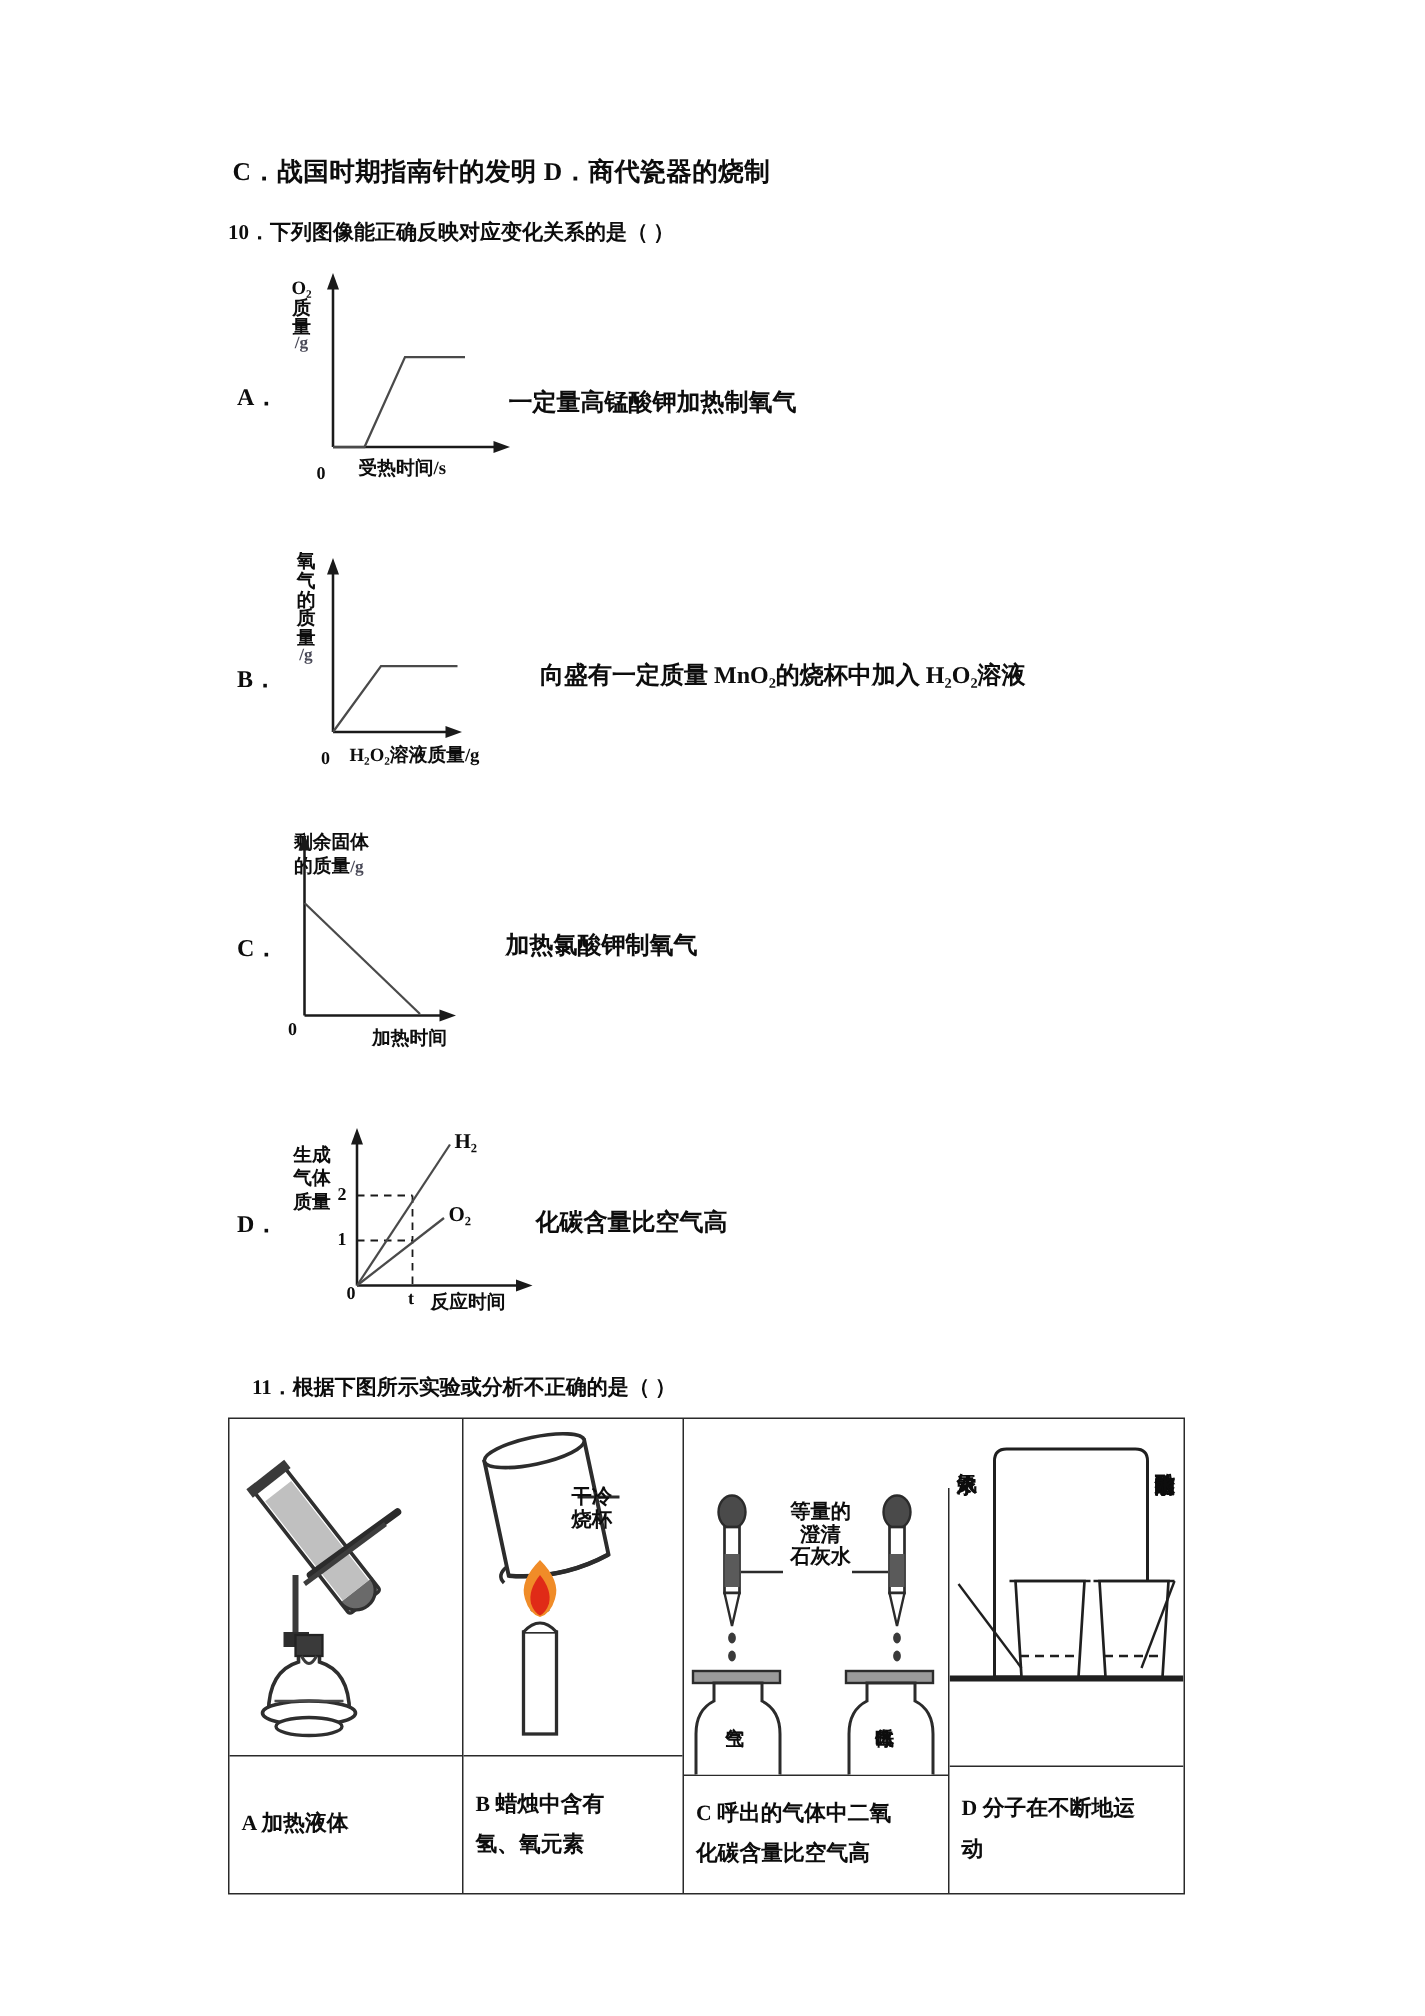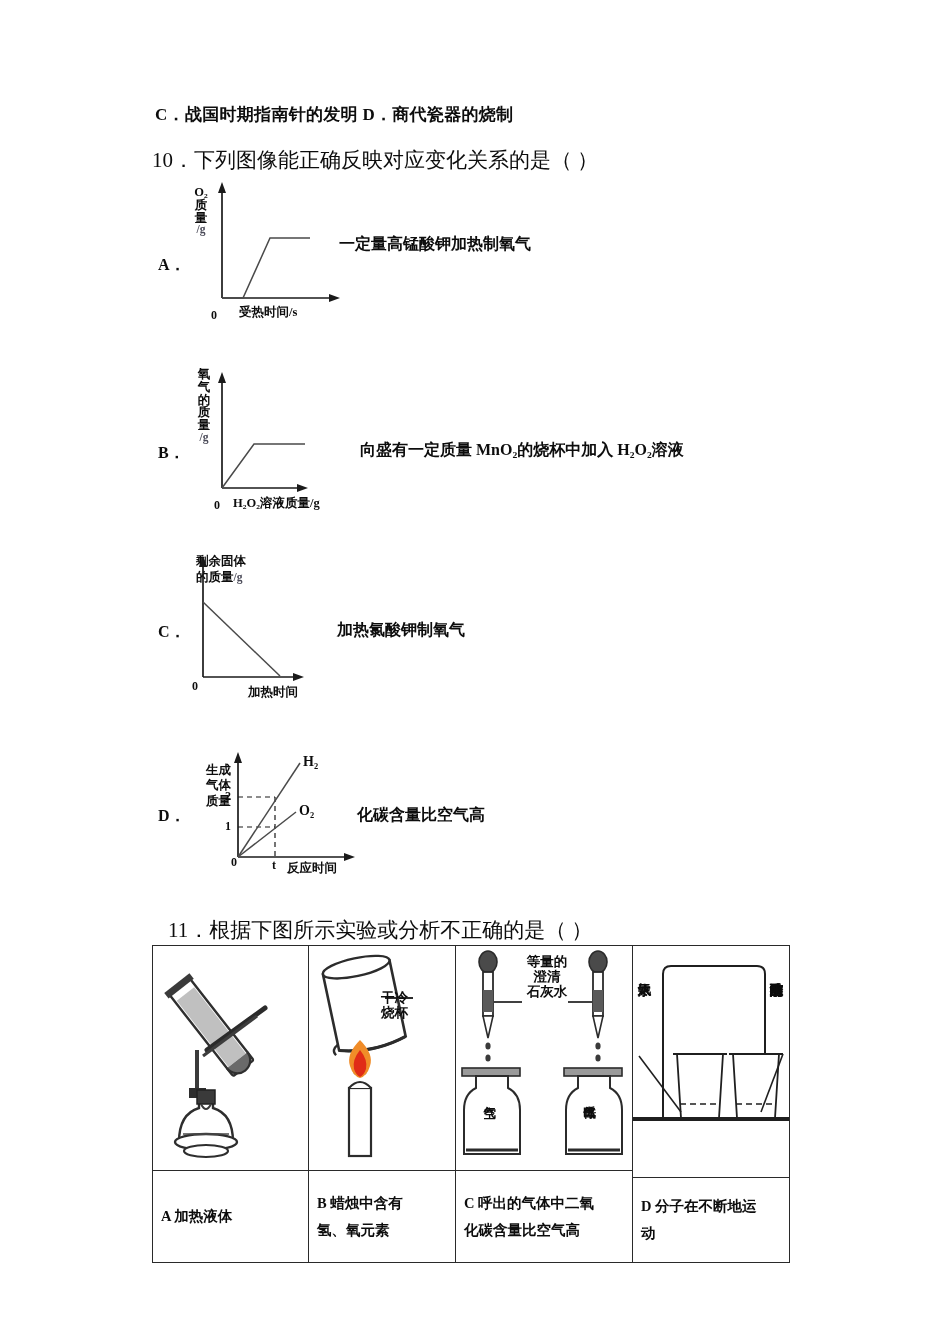--- a/index.html
+++ b/index.html
@@ -4,38 +4,38 @@
 <style>
   html,body{margin:0;padding:0;background:#fff;}
   body{
     width:950px;height:1344px;position:relative;
     font-family:"Liberation Serif","DejaVu Serif",serif;
     color:#0d0d0d;overflow:hidden;
   }
   .page{position:absolute;inset:0;}
   .abs{position:absolute;}
   .qline{font-size:17px;font-weight:bold;letter-spacing:.3px;white-space:nowrap;}
-  .qnum{font-size:21px;font-weight:normal;white-space:nowrap;}
+  .qnum{font-size:14px;font-weight:bold;white-space:nowrap;}
   .opt-letter{font-size:16px;font-weight:bold;font-family:"Liberation Serif",serif;}
   .caption{font-size:16px;font-weight:bold;white-space:nowrap;}
   .axislbl{font-size:12.5px;font-weight:bold;line-height:1.02;}
   .axislbl .u{font-weight:bold;font-size:11.5px;color:#4a4a58;}
   .tick{font-size:12px;font-weight:bold;font-family:"Liberation Serif",serif;}
   .serieslbl{font-size:14px;font-weight:bold;font-family:"Liberation Serif",serif;}
   .vert{writing-mode:vertical-rl;text-orientation:upright;}
   svg{display:block;overflow:visible;}
   
   .exp-table{position:absolute;left:152px;top:945px;width:638px;height:318px;
              border:1.6px solid #2a2a2a;box-sizing:border-box;display:flex;}
   .exp-col{border-right:1.6px solid #2a2a2a;box-sizing:border-box;position:relative;
            display:flex;flex-direction:column;}
   .exp-col:last-child{border-right:none;}
   .c1{width:156px;}
   .c2{width:147px;}
-  .c3{width:177px;}
+  .c3{width:177px;margin-top:46px;}
   .c4{width:158px;}
   .fig{flex:1 1 auto;position:relative;overflow:hidden;}
   .cap-cell{height:92px;border-top:1.6px solid #2a2a2a;box-sizing:border-box;
             display:flex;align-items:center;padding:0 6px 0 8px;}
   .cap-text{font-size:14.5px;font-weight:bold;line-height:1.85;}
   .lbl-cn{font-size:13.5px;font-weight:bold;line-height:1.12;}
   .lbl-sm{font-size:12.5px;font-weight:bold;line-height:1.1;}
   .clip-right{overflow:hidden;gap:24px;}
 </style>
 </head>
@@ -63,21 +63,21 @@
       <polygon points="17,2 13,13 21,13" fill="#1a1a1a"></polygon>
 
       <line x1="17" y1="118" x2="127" y2="118" stroke="#1a1a1a" stroke-width="1.7"></line>
       <polygon points="135,118 124,114 124,122" fill="#1a1a1a"></polygon>
 
       <polyline points="17,118 38,118 65,58 105,58" fill="none" stroke="#4a4a4a" stroke-width="1.5"></polyline>
     </svg>
   </div>
   <div class="abs tick" style="left:211px;top:308px;">0</div>
   <div class="abs axislbl" style="left:239px;top:306px;">受热时间/s</div>
-  <div class="abs caption" style="left:339px;top:234px;">一定量高锰酸钾加热制氧气</div>
+  <div class="abs caption" style="left:339px;top:258px;">一定量高锰酸钾加热制氧气</div>
 
   <div class="abs opt-letter" style="left:158px;top:443px;">B．</div>
 
   <div class="abs axislbl" style="left:190px;top:368px;width:28px;text-align:center;">
     <div>氧</div>
     <div>气</div>
     <div>的</div>
     <div>质</div>
     <div>量</div>
     <div class="u">/g</div>
@@ -114,21 +114,21 @@
       <polygon points="114,121 103,117 103,125" fill="#1a1a1a"></polygon>
       <line x1="13" y1="46" x2="90" y2="120" stroke="#4a4a4a" stroke-width="1.5"></line>
     </svg>
   </div>
   <div class="abs tick" style="left:192px;top:679px;">0</div>
   <div class="abs axislbl" style="left:248px;top:686px;">加热时间</div>
   <div class="abs caption" style="left:337px;top:620px;">加热氯酸钾制氧气</div>
 
   <div class="abs opt-letter" style="left:158px;top:806px;">D．</div>
 
-  <div class="abs axislbl" style="left:185px;top:763px;width:46px;text-align:right;line-height:1.22;">
+  <div class="abs axislbl" style="left:185px;top:763px;width:46px;text-align:center;line-height:1.22;">
     <div>生成</div>
     <div>气体</div>
     <div>质量</div>
   </div>
 
   <div class="abs" style="left:228px;top:752px;">
     <svg width="170" height="125" viewBox="0 0 170 125">
 
       <line x1="10" y1="8" x2="10" y2="105" stroke="#1a1a1a" stroke-width="1.7"></line>
       <polygon points="10,0 6,11 14,11" fill="#1a1a1a"></polygon>

